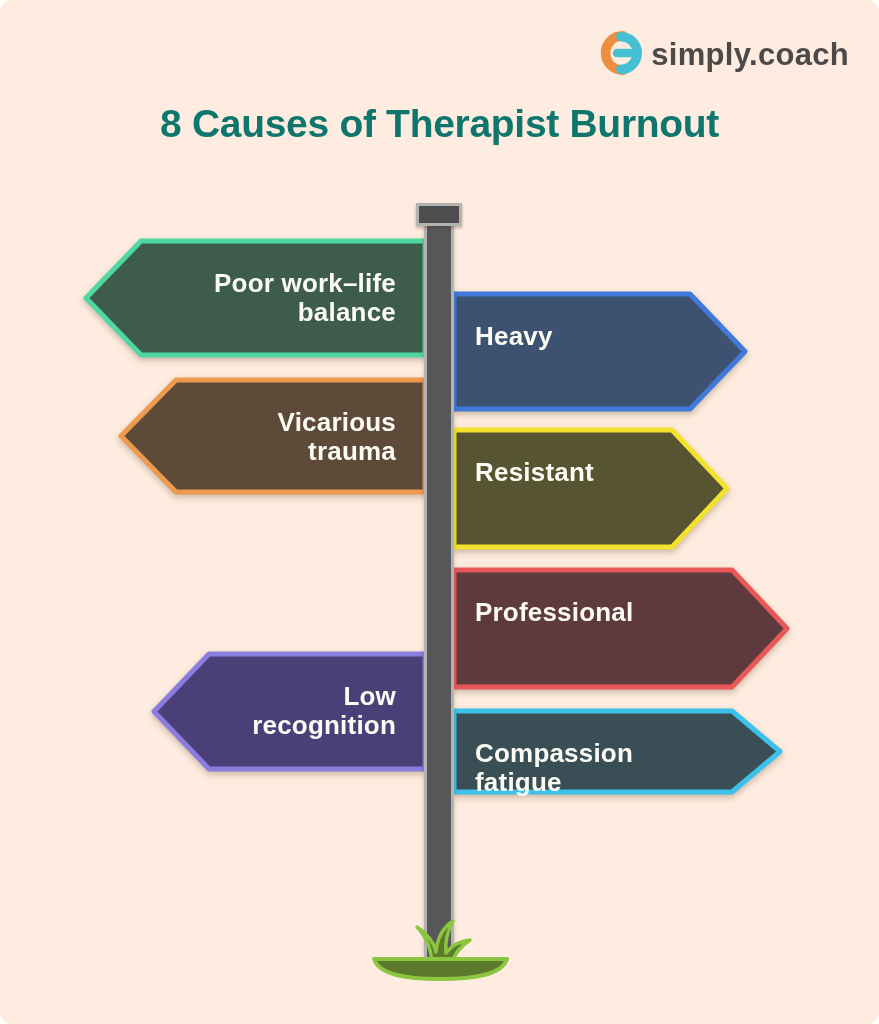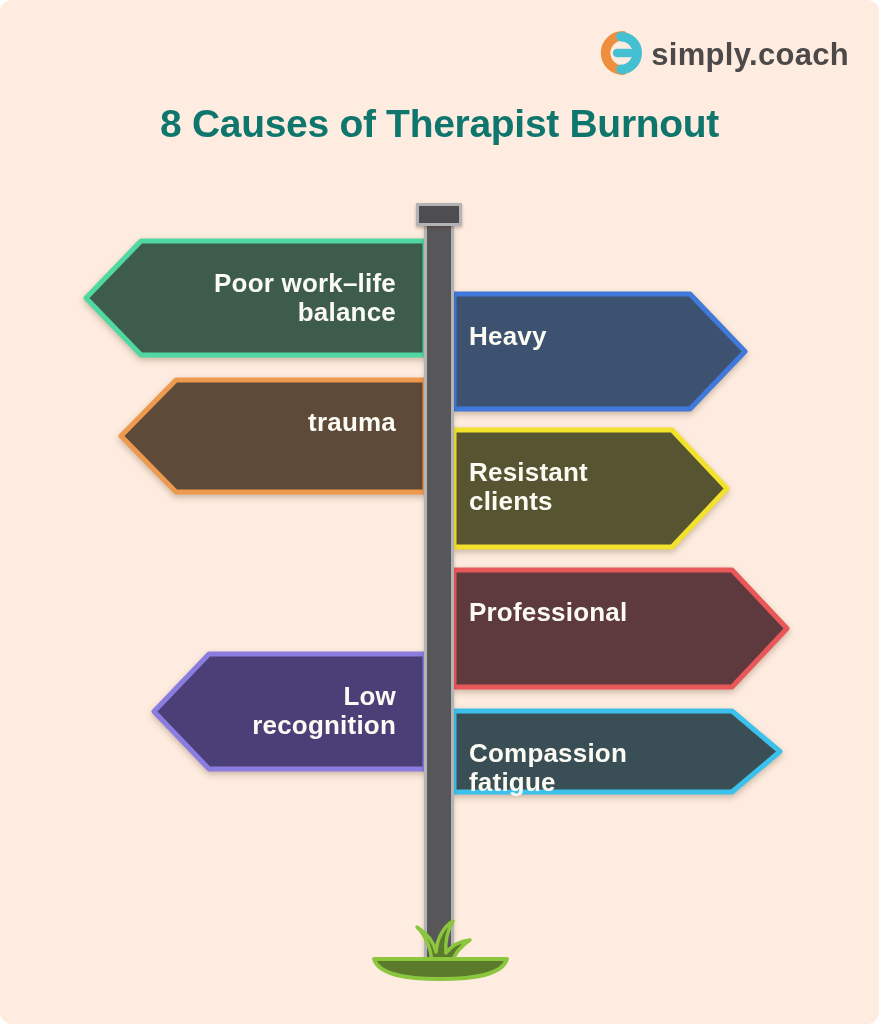--- a/index.html
+++ b/index.html
@@ -47,21 +47,21 @@
   }
   .sign-text{
     position:absolute;left:0;top:0;width:100%;height:100%;
     display:flex;flex-direction:column;justify-content:flex-start;
     box-sizing:border-box;
     color:#fbfbf4;font-weight:700;font-size:26px;line-height:29px;
     letter-spacing:.2px;
     margin-top:31px;
   }
   .sign-text.align-right{text-align:right;padding-right:32px;padding-left:70px;}
-  .sign-text.align-left{text-align:left;padding-left:18px;padding-right:62px;}
+  .sign-text.align-left{text-align:left;padding-left:24px;padding-right:62px;}
 </style>
 </head>
 <body>
 
 <div class="canvas" style="background: rgb(253, 236, 223);">
 
   <div class="logo">
     <span>
       <svg width="46" height="46" viewBox="0 0 48 48">
         <path d="M 28 6 A 17.5 17.5 0 0 0 28 42" fill="none" stroke="#ee8f3f" stroke-width="10" stroke-linecap="round"></path>
@@ -94,31 +94,31 @@
     <div class="sign-text align-left">
       <span>Heavy</span>
     </div>
   </div>
 
   <div class="sign" style="left:118px;top:377px;width:310px;height:118px;">
     <svg width="310" height="118" viewBox="0 0 310 118">
       <polygon points="58,3 307,3 307,115 58,115 3,59" stroke-width="5" stroke-linejoin="round" fill="#5d4a39" stroke="#ee9a4e"></polygon>
     </svg>
     <div class="sign-text align-right">
+      <span>Vicarious</span>
       <span>trauma</span>
     </div>
   </div>
 
   <div class="sign" style="left:451px;top:427px;width:279px;height:123px;">
     <svg width="279" height="123" viewBox="0 0 279 123">
       <polygon points="3,3 221,3 276,61.5 221,120 3,120" stroke-width="5" stroke-linejoin="round" fill="#575431" stroke="#f2e22b"></polygon>
     </svg>
     <div class="sign-text align-left">
       <span>Resistant</span>
-      <span>clients</span>
     </div>
   </div>
 
 
   <div class="sign" style="left:451px;top:567px;width:339px;height:123px;">
     <svg width="339" height="123" viewBox="0 0 339 123">
       <polygon points="3,3 281,3 336,61.5 281,120 3,120" stroke-width="5" stroke-linejoin="round" fill="#5e3a3e" stroke="#e85859"></polygon>
     </svg>
     <div class="sign-text align-left">
       <span>Professional</span>

